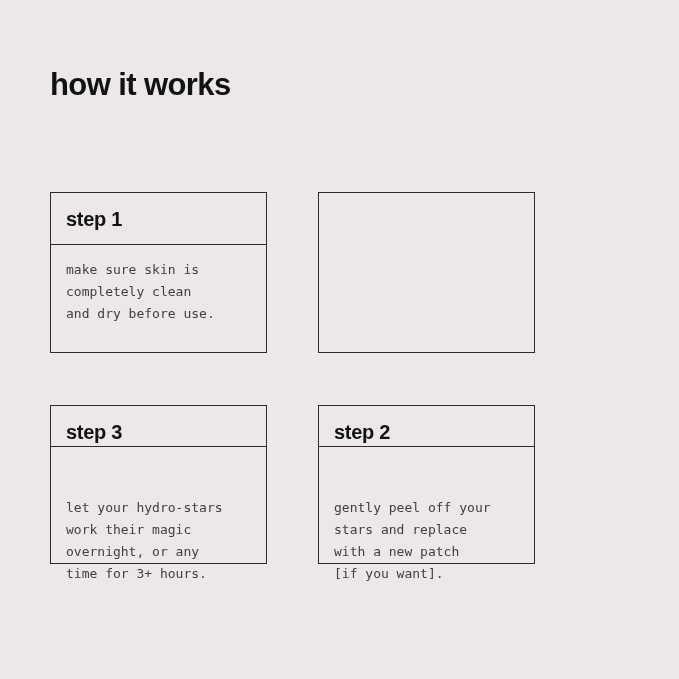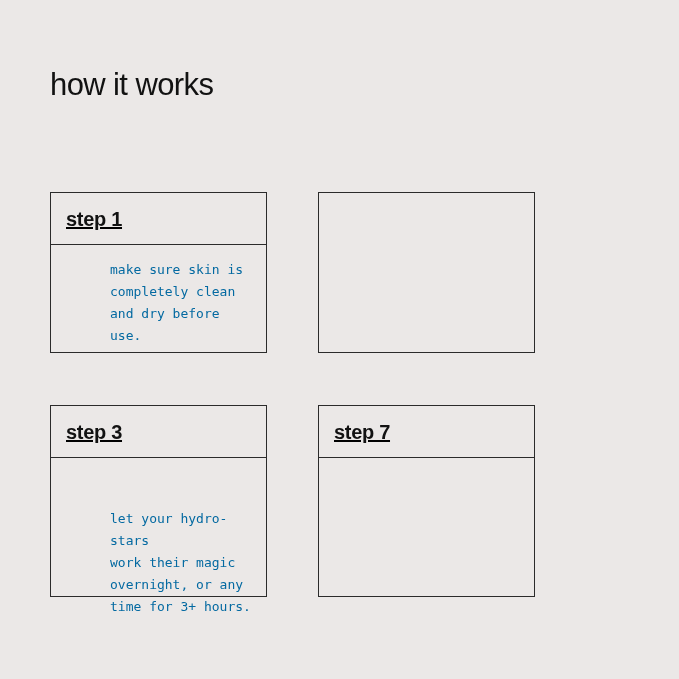--- a/index.html
+++ b/index.html
@@ -18,21 +18,21 @@
     width: 679px;
     height: 679px;
     box-sizing: border-box;
   }
   .page-title {
     position: absolute;
     left: 50px;
     top: 66px;
     font-family: "Liberation Sans", sans-serif;
     font-size: 31px;
-    font-weight: normal;
+    font-weight: bold;
     letter-spacing: -0.6px;
     color: #121212;
     line-height: 1.2;
     white-space: nowrap;
   }
   .steps-grid {
     position: absolute;
     left: 50px;
     top: 192px;
     width: 485px;
@@ -54,52 +54,50 @@
     display: flex;
     flex-direction: column;
   }
   .step-card.gap-left {
     margin-left: 51px;
   }
   .step-card.h-tall {
     height: 161px;
   }
   .step-card.h-short {
-    height: 192px;
+    height: 159px;
     gap: 36px;
   }
   .step-header {
     border-bottom: 1.6px solid #2b2b2b;
-    padding: 12px 15px 11px 15px;
+    padding: 12px 15px 0 15px;
     box-sizing: border-box;
     height: 52px;
-    text-decoration: underline;
   }
   .step-header-label {
     font-family: "Liberation Sans", sans-serif;
     font-size: 20px;
     font-weight: bold;
     letter-spacing: -0.3px;
     color: #121212;
     line-height: 1.4;
     white-space: nowrap;
   }
   .step-body {
     padding: 14px 14px 12px 15px;
     box-sizing: border-box;
     flex: 1 1 auto;
   }
   .step-body-text {
     font-family: "DejaVu Sans Mono", monospace;
     font-size: 13px;
     line-height: 22px;
-    color: #0369a1;
+    color: #404040;
     white-space: pre-line;
     letter-spacing: 0px;
-    margin-left: 44px;
   }
 </style>
 </head>
 <body>
 
 <div class="page">
 
   <div class="page-title">how it works</div>
 
   <div class="steps-grid">
@@ -131,21 +129,27 @@
         <div class="step-body">
           <div class="step-body-text">let your hydro-stars
 work their magic
 overnight, or any
 time for 3+ hours.</div>
         </div>
       </div>
 
       <div class="step-card h-short gap-left">
         <div class="step-header">
-          <div class="step-header-label">step 7</div>
+          <div class="step-header-label">step 2</div>
+        </div>
+        <div class="step-body">
+          <div class="step-body-text">gently peel off your
+stars and replace
+with a new patch
+[if you want].</div>
         </div>
       </div>
 
     </div>
 
   </div>
 
 </div>
 
 </body></html>

